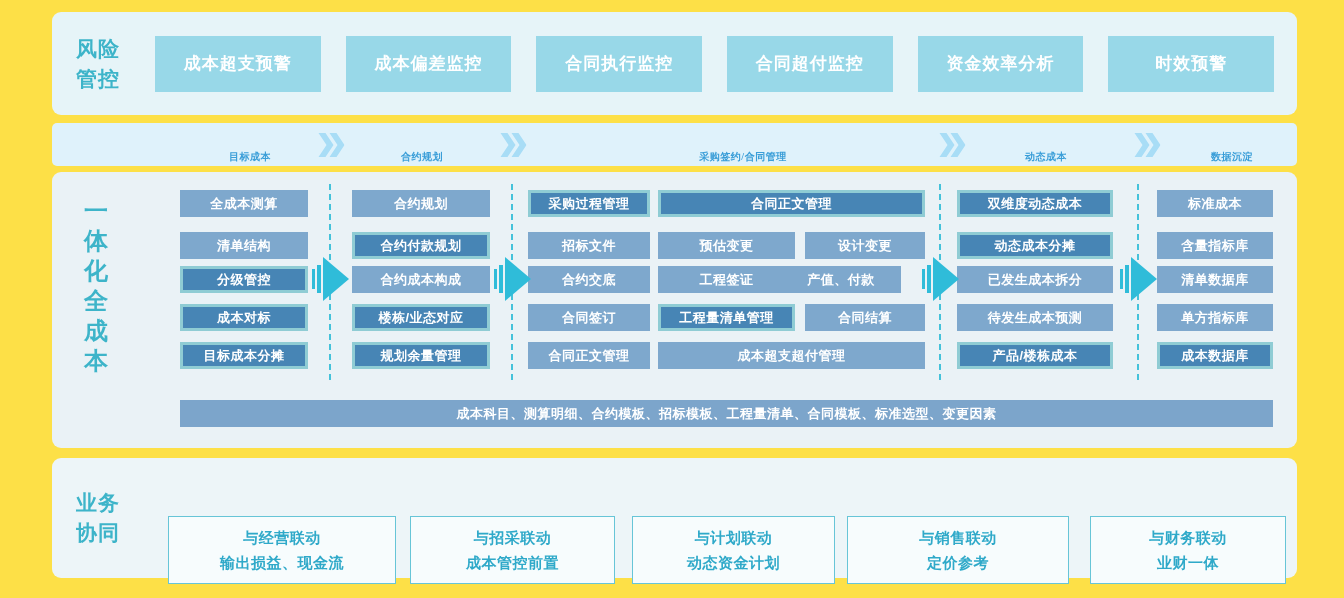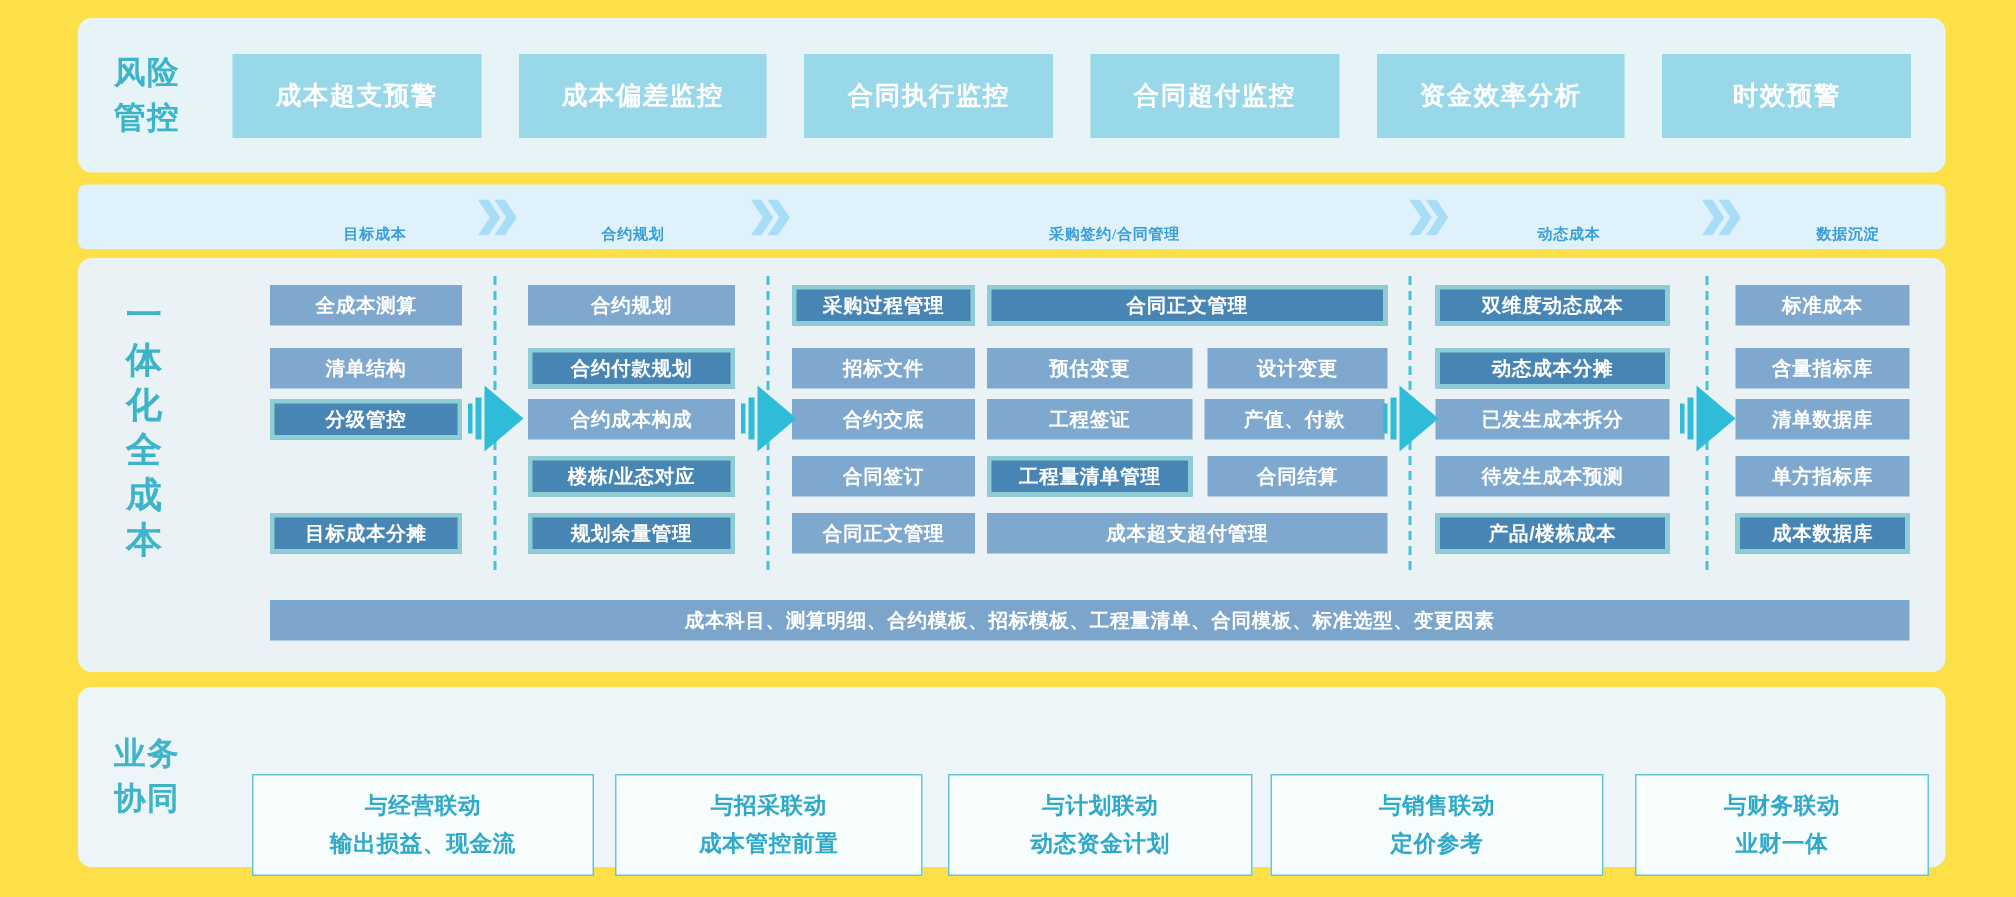--- a/index.html
+++ b/index.html
@@ -104,38 +104,39 @@
       <div>体</div>
       <div>化</div>
       <div>全</div>
       <div>成</div>
       <div>本</div>
     </div>
 
     <div class="box r1" style="left:128px;width:128px">全成本测算</div>
     <div class="box r2" style="left:128px;width:128px">清单结构</div>
     <div class="box hl r3" style="left:128px;width:128px">分级管控</div>
+    <div class="box hl r4" style="left:128px;width:128px">成本对标</div>
     <div class="box hl r5" style="left:128px;width:128px">目标成本分摊</div>
 
     <div class="box r1" style="left:300px;width:138px">合约规划</div>
     <div class="box hl r2" style="left:300px;width:138px">合约付款规划</div>
     <div class="box r3" style="left:300px;width:138px">合约成本构成</div>
     <div class="box hl r4" style="left:300px;width:138px">楼栋/业态对应</div>
     <div class="box hl r5" style="left:300px;width:138px">规划余量管理</div>
 
     <div class="box hl r1" style="left:476px;width:122px">采购过程管理</div>
     <div class="box hl r1" style="left:606px;width:267px">合同正文管理</div>
 
     <div class="box r2" style="left:476px;width:122px">招标文件</div>
     <div class="box r2" style="left:606px;width:137px">预估变更</div>
     <div class="box r2" style="left:753px;width:120px">设计变更</div>
 
     <div class="box r3" style="left:476px;width:122px">合约交底</div>
     <div class="box r3" style="left:606px;width:137px">工程签证</div>
-    <div class="box r3" style="left:751px;width:120px">产值、付款</div>
+    <div class="box r3" style="left:729px;width:120px">产值、付款</div>
 
     <div class="box r4" style="left:476px;width:122px">合同签订</div>
     <div class="box hl r4" style="left:606px;width:137px">工程量清单管理</div>
     <div class="box r4" style="left:753px;width:120px">合同结算</div>
 
     <div class="box r5" style="left:476px;width:122px">合同正文管理</div>
     <div class="box r5" style="left:606px;width:267px">成本超支超付管理</div>
 
     <div class="box hl r1" style="left:905px;width:156px">双维度动态成本</div>
     <div class="box hl r2" style="left:905px;width:156px">动态成本分摊</div>

